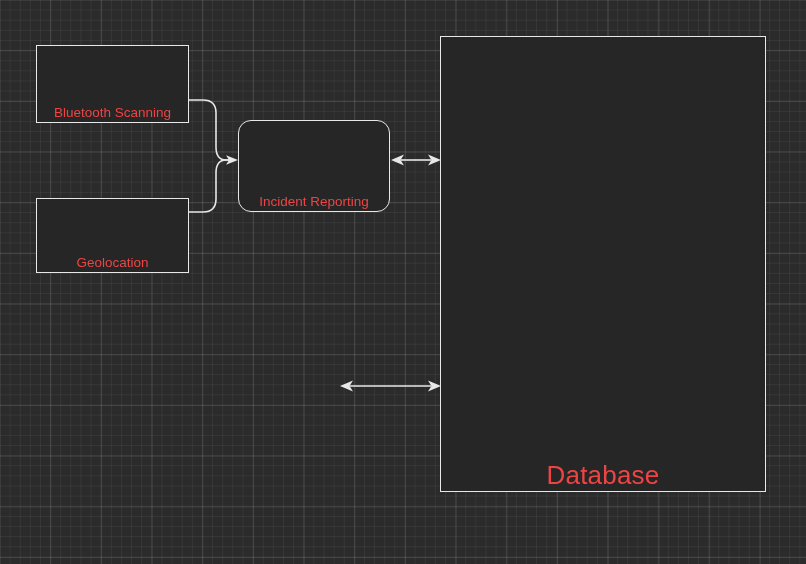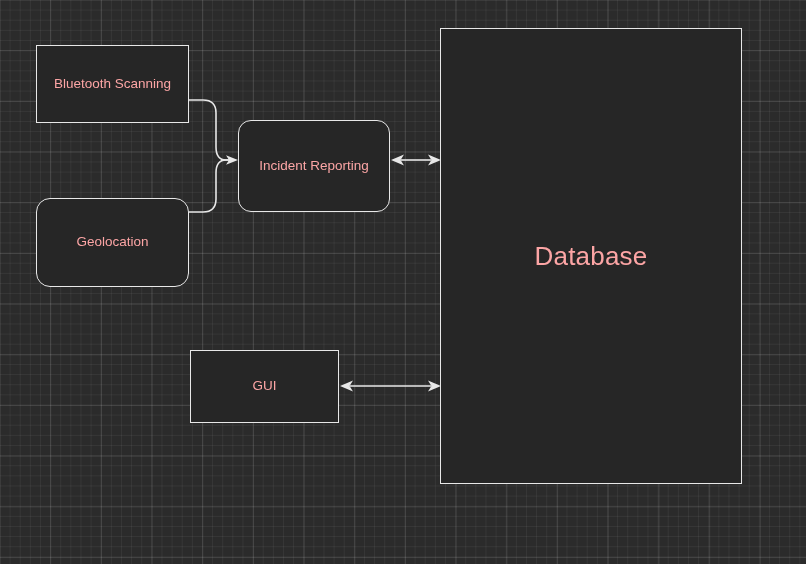--- a/index.html
+++ b/index.html
@@ -31,51 +31,50 @@
       -0.5px -0.5px,
       -0.5px -0.5px,
       -0.5px -0.5px;
   }
   .node {
     position: absolute;
     box-sizing: border-box;
     background: #262626;
     border: 1.6px solid #e8e8e8;
     display: flex;
-    align-items: center;
+    align-items: flex-end;
     justify-content: center;
-    color: #fca5a5;
+    color: #ef4444;
     text-align: center;
     line-height: 1.25;
     user-select: none;
   }
   .node-label {
     display: block;
     padding: 0 6px;
   }
   #node-bluetooth {
     left: 36px;  top: 45px;  width: 153px; height: 78px;
     font-size: 13.5px;
   }
   #node-geolocation {
-    left: 36px;  top: 198px; width: 153px; height: 89px;
+    left: 36px;  top: 198px; width: 153px; height: 75px;
     font-size: 13.5px;
-    border-radius: 14px;
   }
   #node-incident {
     left: 238px; top: 120px; width: 152px; height: 92px;
     border-radius: 13px;
     font-size: 13.5px;
   }
   #node-gui {
     left: 190px; top: 350px; width: 149px; height: 73px;
     font-size: 13.5px;
   }
   #node-database {
-    left: 440px; top: 28px;  width: 302px; height: 456px;
+    left: 440px; top: 36px;  width: 326px; height: 456px;
     font-size: 26px;
   }
   #node-database .node-label {
     font-weight: 400;
     letter-spacing: 0.2px;
   }
   .edge-layer {
     position: absolute;
     left: 0; top: 0;
     width: 806px; height: 564px;
@@ -117,21 +116,18 @@
   </div>
 
   <div class="node" id="node-geolocation">
     <span class="node-label">Geolocation</span>
   </div>
 
   <div class="node" id="node-incident">
     <span class="node-label">Incident Reporting</span>
   </div>
 
-  <div class="node" id="node-gui">
-    <span class="node-label">GUI</span>
-  </div>
 
   <div class="node" id="node-database">
     <span class="node-label">Database</span>
   </div>
 
 </div>
 
 </body></html>

